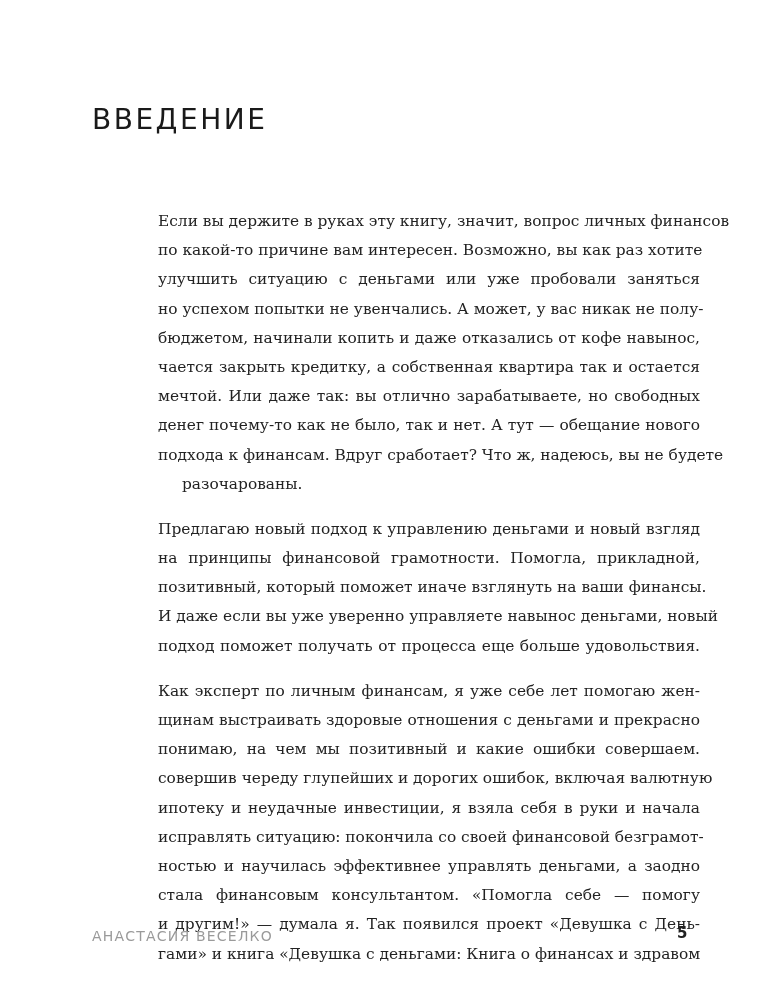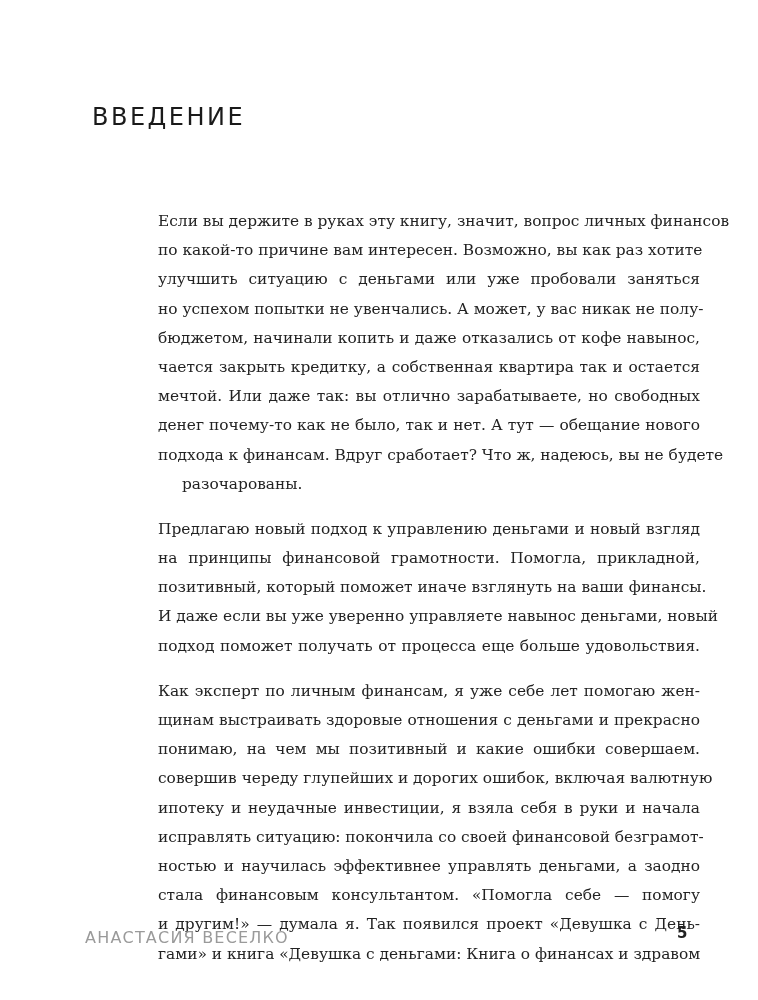--- a/index.html
+++ b/index.html
@@ -1,33 +1,33 @@
 <!DOCTYPE html>
 <html><head>
 <meta charset="utf-8">
 <style>
   html, body { margin: 0; padding: 0; background: #ffffff; }
   body { width: 758px; height: 1000px; position: relative; overflow: hidden; }
   .page { position: absolute; left: 0; top: 0; width: 758px; height: 1000px; background: #fff; }
   .chapter-title {
     position: absolute; left: 92px; top: 103px;
-    font-family: "DejaVu Sans", sans-serif; font-size: 24px; letter-spacing: 2.5px;
+    font-family: "DejaVu Sans", sans-serif; font-size: 28px; letter-spacing: 2.5px;
     color: #1a1a1a; font-weight: normal; margin: 0;
   }
   .body-text {
     position: absolute; left: 158px; top: 207px; width: 542px;
     font-family: "DejaVu Serif", serif; font-size: 15.4px; line-height: 29.2px;
     color: #222; text-align: justify;
   }
   .line { display: block; white-space: nowrap; text-align-last: justify; text-align: justify; height: 29.2px; }
   .line.last { text-align-last: left; margin-left: 24px; }
   .para { margin: 0 0 16px 0; }
   .footer-author {
-    position: absolute; left: 85px; top: 928px;
-    font-family: "DejaVu Sans", sans-serif; font-size: 16px; letter-spacing: 1.2px; color: #9a9a9a;
+    position: absolute; left: 92px; top: 928px;
+    font-family: "DejaVu Sans", sans-serif; font-size: 14px; letter-spacing: 1.2px; color: #9a9a9a;
   }
   .page-number {
     position: absolute; left: 677px; top: 924px;
     font-family: "DejaVu Sans", sans-serif; font-size: 15px; font-weight: bold; color: #222;
   }
 </style>
 </head>
 <body>
 
 <div class="page">

